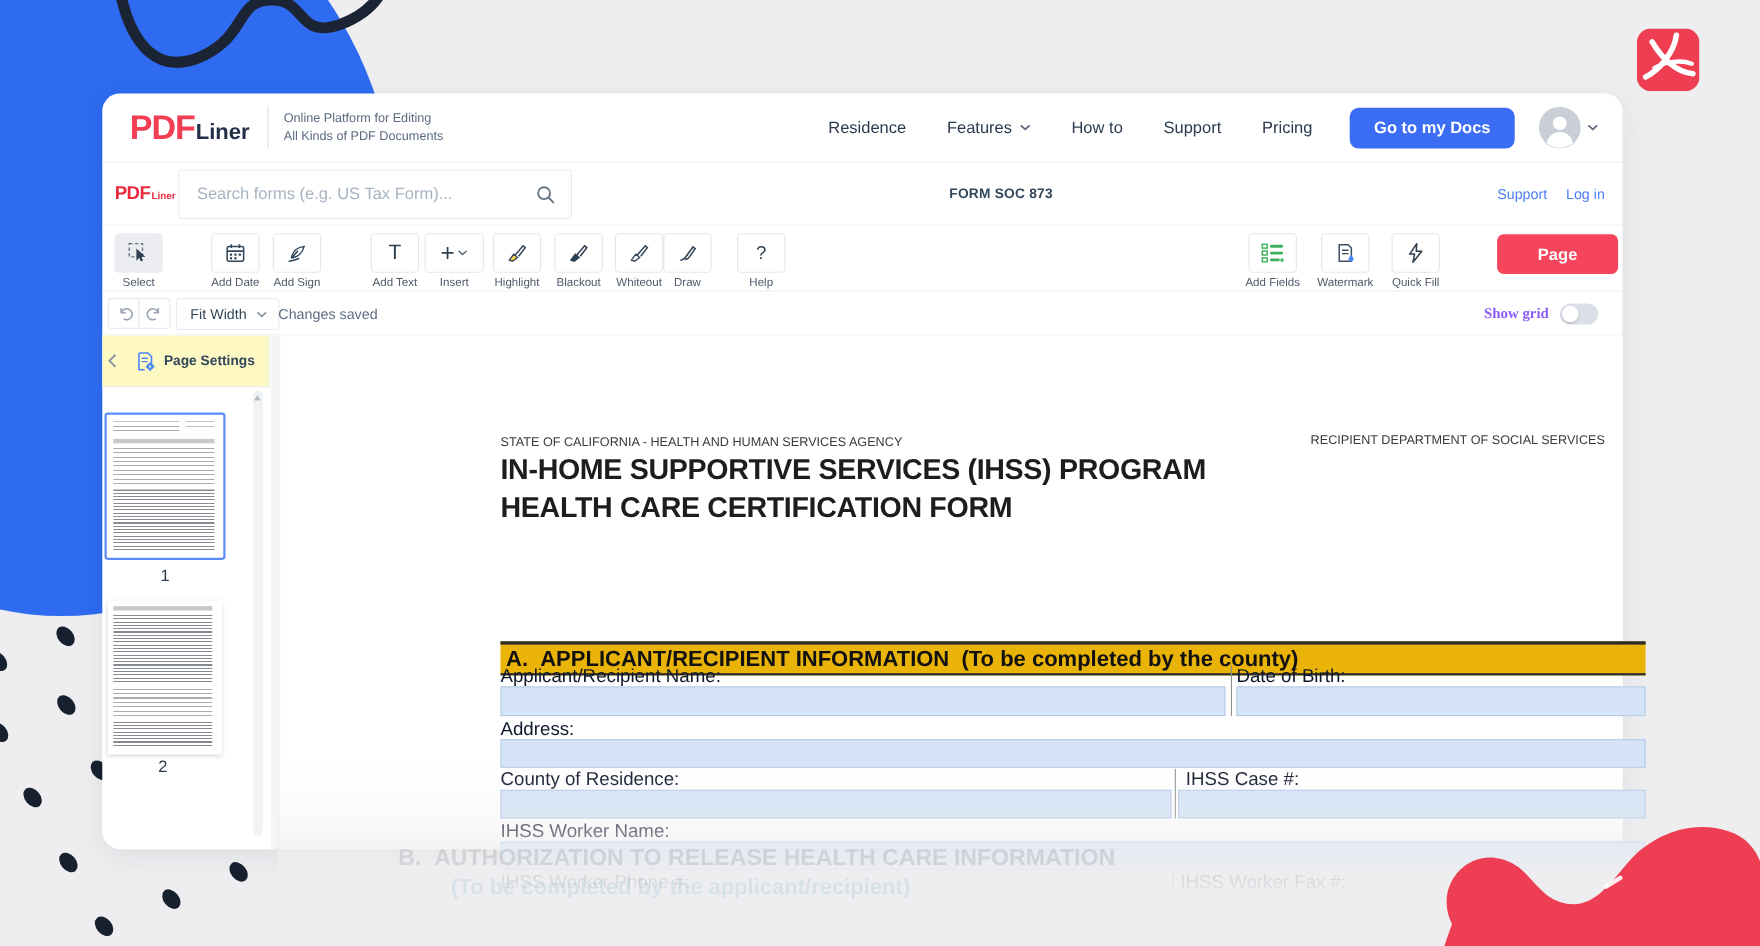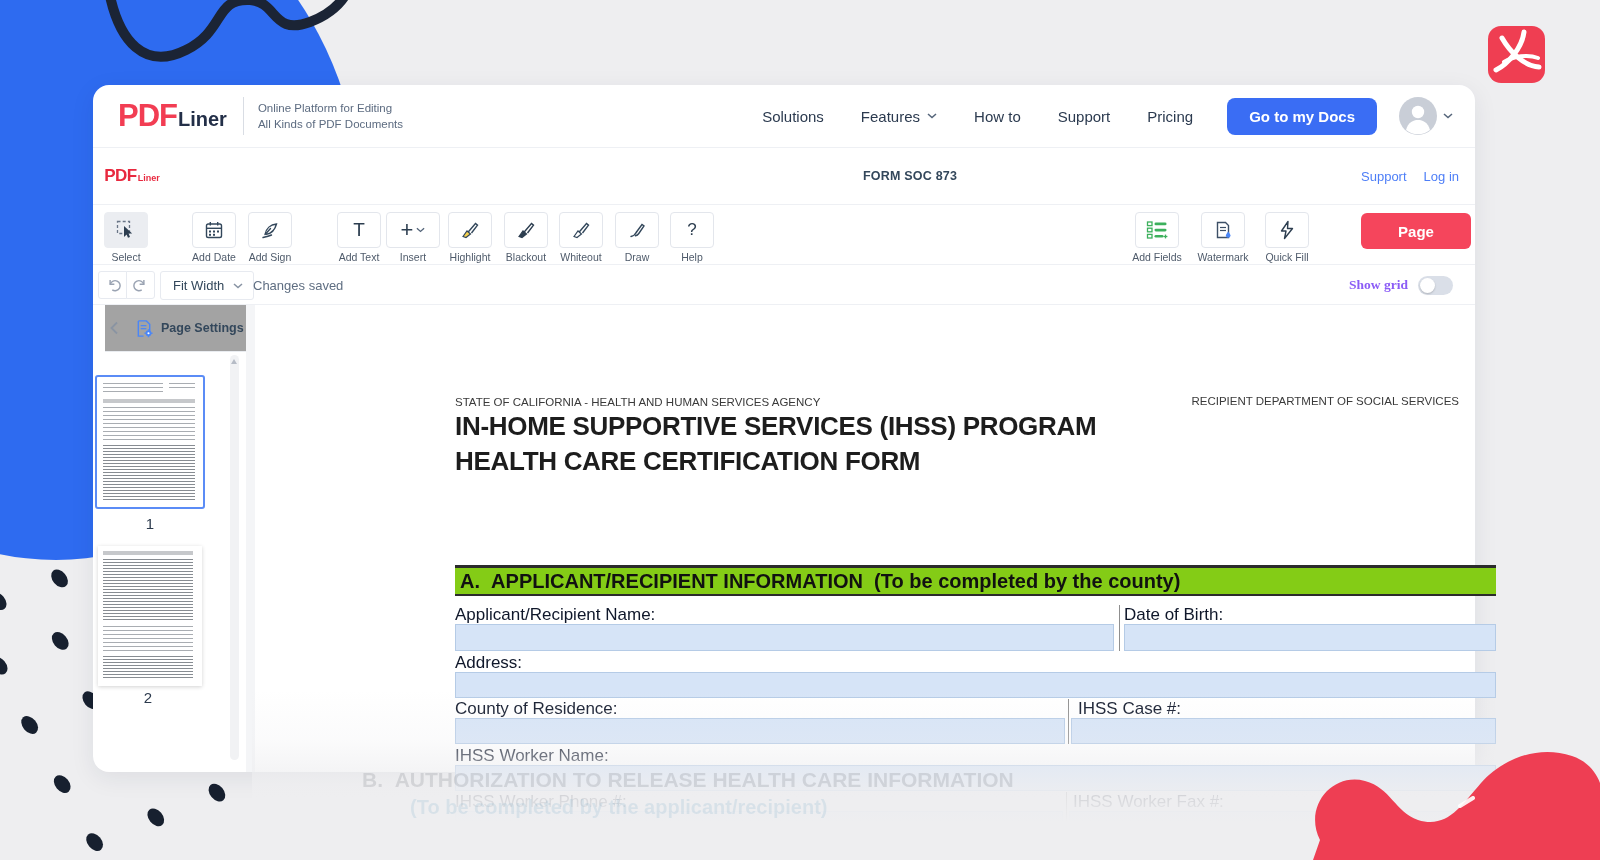--- a/index.html
+++ b/index.html
@@ -59,42 +59,42 @@
   .ur-btn:first-child { border-radius:3px 0 0 3px; }
   .ur-btn:last-child { border-radius:0 3px 3px 0; margin-left:-1px; }
   .fitwidth { position:absolute; left:67px; top:6px; height:29px; border:1px solid #e7eaf0; border-radius:3px; background:#fff; display:flex; align-items:center; gap:9px; padding:0 10px 0 12px; font-size:13px; color:#33475b; cursor:pointer; }
   .saved { position:absolute; left:160px; top:0; height:40px; display:flex; align-items:center; font-size:13px; color:#5f6e82; }
   .showgrid { position:absolute; right:22px; top:0; height:40px; display:flex; align-items:center; gap:10px; }
   .showgrid .sg-lbl { font-size:13.5px; font-weight:600; color:#8b5cf6;font-family:Liberation Serif, serif; }
   .toggle { width:35px; height:19px; border-radius:10px; background:#dadfe8; position:relative; cursor:pointer; }
   .toggle .knob { position:absolute; left:2px; top:2px; width:15px; height:15px; border-radius:50%; background:#fff; box-shadow:0 1px 2px rgba(0,0,0,.2); }
 
   
-  .ps-row { position:absolute; left:12px; top:220px; width:152px; height:47px; background:#a3a3a3; border-bottom:1px solid #e9ecf0; border-right:1px solid #eef0f4; }
+  .ps-row { position:absolute; left:0; top:220px; width:152px; height:47px; background:#fef9c3; border-bottom:1px solid #e9ecf0; border-right:1px solid #eef0f4; }
   .collapse { position:absolute; left:4px; top:16px; cursor:pointer; }
   .ps-btn { position:absolute; left:30px; top:0; height:100%; display:flex; align-items:center; gap:7px; cursor:pointer; }
   .ps-btn .ps-lbl { font-size:12.5px; font-weight:700; color:#33475b; }
   .gutter { position:absolute; left:153px; top:220px; width:9px; height:467px; background:#f4f5f7; }
   .thumb-scroll { position:absolute; left:137px; top:270px; width:9px; height:405px; background:#f1f2f4; border-radius:5px; }
   .thumb-scroll .up { position:absolute; left:1px; top:4px; width:0; height:0; border-left:3.5px solid transparent; border-right:3.5px solid transparent; border-bottom:5px solid #b6bcc6; }
   .thumb { position:absolute; background:#fff; cursor:pointer; }
   .thumb.sel { border:2px solid #5b8cf6; border-radius:3px; }
   .thumb.plain { box-shadow:0 1px 4px rgba(0,0,0,.18); }
   .thumb-num { position:absolute; width:110px; text-align:center; font-size:15px; color:#2c3a4d; }
   .ta { position:absolute; }
   .ta-lines { background:repeating-linear-gradient(180deg,#a9adb2 0 1px,transparent 1px 4px); }
   .ta-dense { background:repeating-linear-gradient(180deg,#878c92 0 1px,transparent 1px 3px); }
   .ta-bar { background:#c6c8cb; }
 
   
   .doc { position:absolute; left:162px; top:220px; width:1220px; height:467px; background:#fff; }
   .d-abs { position:absolute; color:#161616; }
   .d-small { font-size:11.5px; color:#3a3a3a; }
   .d-title { font-size:26px; font-weight:700; color:#1d1d1d; letter-spacing:-.3px; }
-  .sec-bar { position:absolute; left:200px; top:260px; width:1041px; height:31px; background:#84cc16; border-top:3px solid #2b2b2b; border-bottom:2px solid #2b2b2b; display:flex; align-items:center; padding-left:5px; font-size:20px; font-weight:700; color:#111; }
+  .sec-bar { position:absolute; left:200px; top:278px; width:1041px; height:31px; background:#eab308; border-top:3px solid #2b2b2b; border-bottom:2px solid #2b2b2b; display:flex; align-items:center; padding-left:5px; font-size:20px; font-weight:700; color:#111; }
   .f-label { position:absolute; font-size:17px; color:#0f172a; }
   .f-field { position:absolute; height:27px; background:#d6e4f7; border:1px solid #b5cbe6; cursor:text; }
   .f-div { position:absolute; width:1px; background:#8f8f8f; }
   .f-endbar { position:absolute; background:#2b2b2b; }
 
   
   .fade { position:absolute; left:252px; top:690px; width:1348px; height:170px; z-index:5; pointer-events:none;
     background:linear-gradient(180deg, rgba(238,238,240,0) 0%, rgba(238,238,240,.25) 30%, rgba(238,238,240,.85) 58%, #eeeef0 78%); }
   .ghost-b { position:absolute; z-index:7; font-weight:700; pointer-events:none; }
 </style>
@@ -135,21 +135,21 @@
         <span class="logo-pdf">PDF</span>
         <span class="logo-liner">Liner</span>
       </div>
       <div class="hdr-divider"></div>
       <div class="tagline">
         <div>Online Platform for Editing</div>
         <div>All Kinds of PDF Documents</div>
       </div>
       <nav class="hdr-nav">
         <span class="nav-item">
-            <span>Solutions</span>
+            <span>Residence</span>
           </span>
         <span class="nav-item">
           <span>Features</span>
           <svg width="10" height="6" viewBox="0 0 10 6">
               <polyline points="1,1 5,4.6 9,1" fill="none" stroke="#55657a" stroke-width="1.5"></polyline>
             </svg>
         </span>
         <span class="nav-item">
             <span>How to</span>
           </span>
@@ -171,20 +171,27 @@
             <polyline points="1,1 5,4.6 9,1" fill="none" stroke="#55657a" stroke-width="1.5"></polyline>
           </svg>
       </div>
     </div>
 
     <div class="srow">
       <div class="logo-small">
         <span class="p">PDF</span>
         <span class="l">Liner</span>
       </div>
+      <div class="searchbox">
+        <input type="text" placeholder="Search forms (e.g. US Tax Form)..." style="">
+        <svg width="18" height="18" viewBox="0 0 18 18">
+          <circle cx="7.6" cy="7.6" r="5.4" fill="none" stroke="#667487" stroke-width="1.7"></circle>
+          <line x1="11.8" y1="11.8" x2="16" y2="16" stroke="#667487" stroke-width="1.7" stroke-linecap="round"></line>
+        </svg>
+      </div>
       <div class="form-title">FORM SOC 873</div>
       <div class="srow-links">
         <span>Support</span>
         <span>Log in</span>
       </div>
     </div>
 
     <div class="trow">
 
       <div class="tool active" style="left:1px;">
@@ -267,21 +274,21 @@
       <div class="tool" style="left:456px;">
         <div class="box">
             <svg width="20" height="20" viewBox="0 0 20 20">
           <path d="M3 16.5 L7 11 L10.5 14 L6 17.5 Z" fill="#ffffff" stroke="#33475b" stroke-width="1.2"></path>
           <path d="M8.2 12 L15.5 3.5 L17.5 5.2 L11.5 13" fill="none" stroke="#33475b" stroke-width="1.4"></path>
         </svg>
           </div>
         <div class="lbl">Whiteout</div>
       </div>
 
-      <div class="tool" style="left:512px;text-align:center;">
+      <div class="tool" style="left:500px;text-align:center;">
         <div class="box">
             <svg width="20" height="20" viewBox="0 0 20 20" stroke="#33475b" stroke-width="1.4" fill="none" stroke-linecap="round">
           <path d="M4 16.5 C7 16 8.5 14 9.5 12"></path>
           <path d="M9.5 12 L15 4.5 L17 6 L11.8 13.5 C11 14.7 10 15.5 8.5 15.8"></path>
         </svg>
           </div>
         <div class="lbl">Draw</div>
       </div>
 
       <div class="tool" style="left:567px;">

